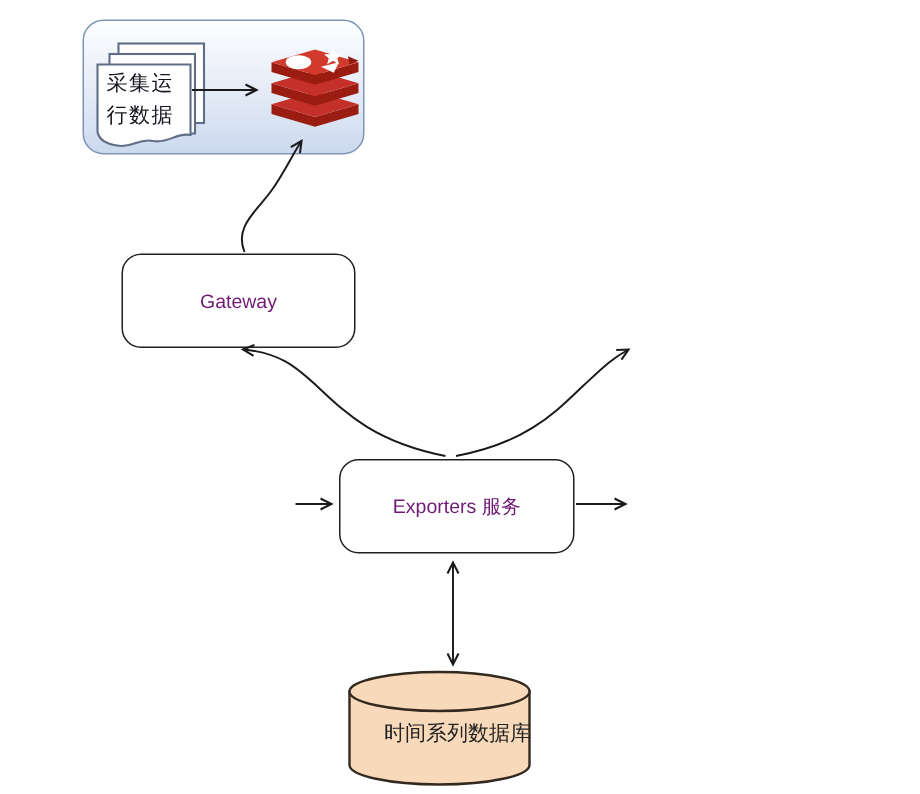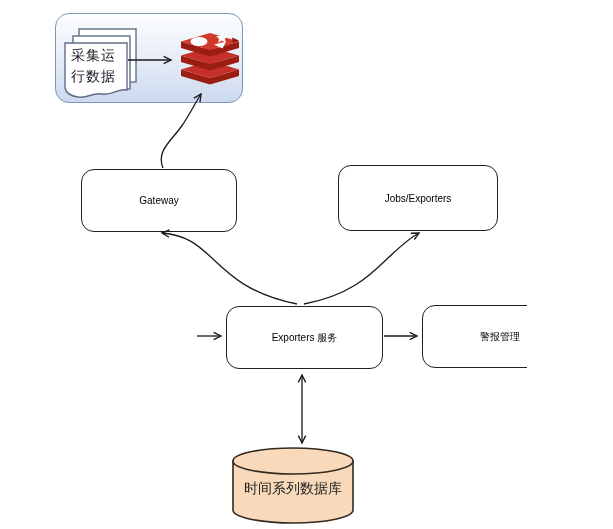--- a/index.html
+++ b/index.html
@@ -5,36 +5,36 @@
   html,body{margin:0;padding:0;background:#ffffff;}
   .canvas{
     position:relative;width:527px;height:529px;background:#ffffff;overflow:hidden;
     font-family:"Liberation Sans","DejaVu Sans",sans-serif;color:#111;
   }
   .abs{position:absolute;}
   
   .node{
     position:absolute;display:flex;align-items:center;justify-content:center;
     background:#ffffff;border:1.3px solid #1f1f1f;border-radius:13px;
-    font-size:10px;color:#000000;text-align:center;box-sizing:border-box;
+    font-size:13px;color:#701a75;text-align:center;box-sizing:border-box;
   }
   .node .lbl{padding:2px 6px;}
   
   .source-group{
     position:absolute;left:55px;top:13px;width:188px;height:90px;
     border:1px solid #7e95b5;border-radius:14px;box-sizing:border-box;
     background:linear-gradient(180deg,#fdfeff 0%,#e4ebf6 55%,#ccd9ee 100%);
   }
   .note-text{
     position:absolute;left:70px;top:44px;width:48px;
     font-size:14px;line-height:21px;color:#15151f;letter-spacing:1px;
   }
   
   .cyl-text{
-    position:absolute;left:232px;top:480px;width:122px;text-align:center;
+    position:absolute;left:232px;top:480px;width:122px;text-align:right;
     font-size:14px;color:#222;
   }
   svg{display:block;}
   .connector-layer{position:absolute;left:0;top:0;pointer-events:none;}
 </style>
 </head>
 <body>
 
 <div class="canvas">
 
@@ -63,32 +63,26 @@
       <polygon points="45,1 46.7,5 51,5.2 47.9,7.8 48.9,11.8 45,9.5 41.1,11.8 42.1,7.8 39,5.2 43.3,5" fill="#ffffff"></polygon>
       <polygon points="37,13.5 49,10.5 45.5,17.5" fill="#ffffff"></polygon>
       <polygon points="55,6.5 62,9.5 56,12" fill="#8e1b10"></polygon>
     </svg>
   </div>
 
   <div class="node" style="left:81px;top:169px;width:156px;height:63px;">
     <span class="lbl">Gateway</span>
   </div>
 
-  <div class="node" style="left:338px;top:165px;width:160px;height:66px;">
-    <span class="lbl">Jobs/Exporters</span>
-  </div>
 
   <div class="node" style="left:226px;top:306px;width:157px;height:63px;">
     <span class="lbl">Exporters 服务</span>
   </div>
 
 
-  <div class="node" style="left:422px;top:305px;width:156px;height:63px;">
-    <span class="lbl">警报管理</span>
-  </div>
 
   <svg class="abs" style="left:231px;top:446px;" width="124" height="80" viewBox="0 0 124 80">
     <path d="M2,15 L2,64 A60,13 0 0 0 122,64 L122,15 Z" fill="#f8dabb" stroke="#33291f" stroke-width="1.6"></path>
     <ellipse cx="62" cy="15" rx="60" ry="13" fill="#f8dabb" stroke="#33291f" stroke-width="1.6"></ellipse>
   </svg>
   <div class="cyl-text">时间系列数据库</div>
 
   <svg class="connector-layer" width="613" height="529" viewBox="0 0 613 529">
     <defs>
       <marker id="ah" viewBox="0 0 12 12" refX="10" refY="6" markerWidth="11" markerHeight="11" orient="auto-start-reverse" markerUnits="userSpaceOnUse">

